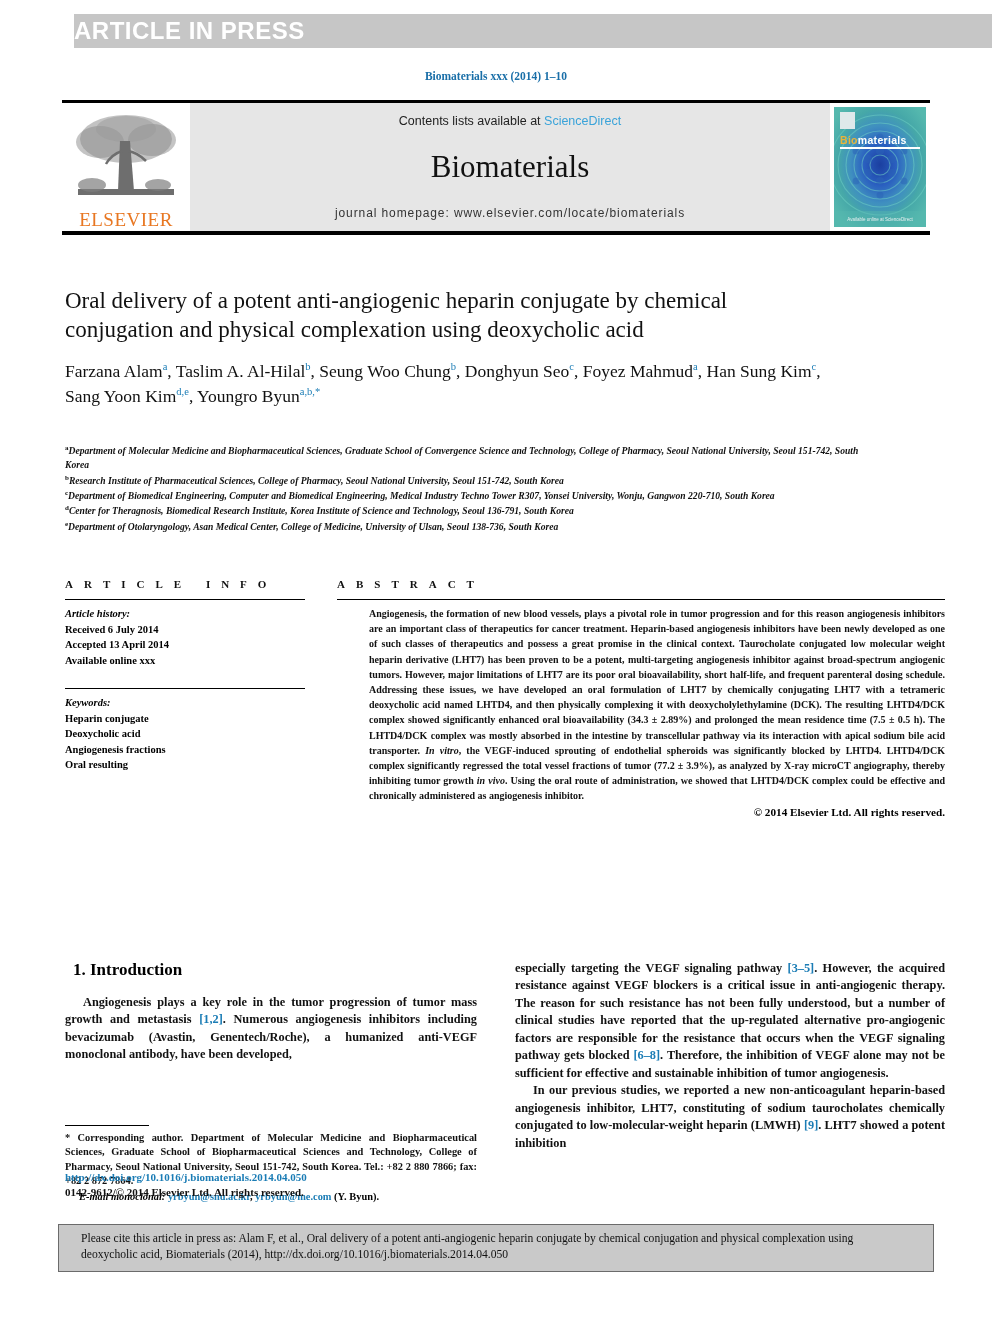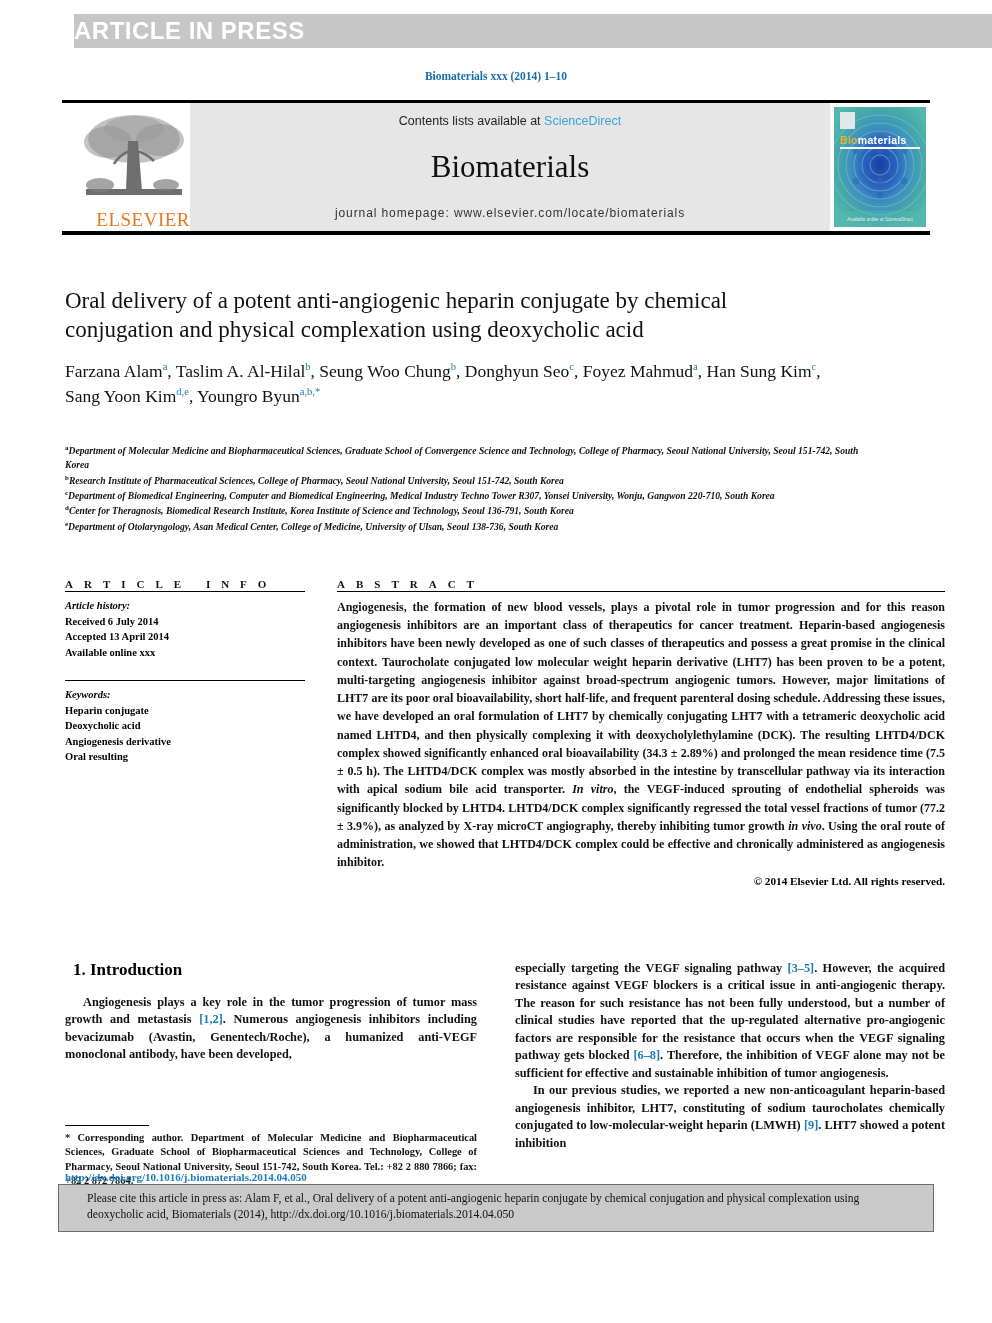--- a/index.html
+++ b/index.html
@@ -70,21 +70,21 @@
     display: flex;
     height: 128px;
     align-items: stretch;
   }
   .elsevier-box {
     width: 128px;
     flex: 0 0 128px;
     background: #fff;
     display: flex;
     flex-direction: column;
-    align-items: flex-end;
+    align-items: center;
     justify-content: flex-end;
     padding-bottom: 2px;
     box-sizing: border-box;
   }
   .elsevier-tree { display:block; }
   .elsevier-word {
     font-family: "Liberation Serif", serif;
     color: #E87722;
     font-size: 19px;
     letter-spacing: 0.5px;
@@ -240,45 +240,46 @@
     left: 337px;
     top: 578px;
     width: 608px;
   }
   .sec-head {
     font-family: "Liberation Serif", serif;
     font-weight: bold;
     font-size: 11px;
     letter-spacing: 4.4px;
     color: #111;
-    margin-bottom: 1px;
+    margin-bottom: 9px;
   }
   .hr-dbl {
     border-top: 1.6px solid #000;
     margin-bottom: 6px;
   }
   .info-sub {
     font-style: italic;
     font-weight: bold;
     font-size: 10.5px;
     line-height: 1.45;
     margin-bottom: 1px;
   }
   .info-line {
     font-size: 10.5px;
     line-height: 1.45;
     font-weight: bold;
   }
   .info-gap { height: 20px; }
   .abstract-text {
-    font-size: 12px;
+    font-size: 10px;
     line-height: 1.52;
     text-align: justify;
     font-weight: bold;
     color: #111;
+    margin-left: 32px;
   }
   .abstract-text i { font-style: italic; }
   .copyright {
     margin-top: 3px;
     text-align: right;
     font-size: 11.2px;
     font-weight: bold;
   }
 
   
@@ -355,27 +356,27 @@
     font-size: 11px;
     font-weight: bold;
     line-height: 1.35;
     color: #111;
   }
 
   
   .cite-box {
     position: absolute;
     left: 58px;
-    top: 1184px;
+    top: 1224px;
     width: 876px;
     height: 48px;
     background: #c9c9c9;
     border: 1.5px solid #6b6b6b;
     box-sizing: border-box;
-    padding: 6px 28px;
+    padding: 6px 22px;
   }
   .cite-text {
     font-family: "Liberation Serif", serif;
     font-size: 11.6px;
     line-height: 1.42;
     color: #111;
   }
 </style>
 </head>
 <body>
@@ -485,21 +486,21 @@
       <div class="info-line">Received 6 July 2014</div>
       <div class="info-line">Accepted 13 April 2014</div>
       <div class="info-line">Available online xxx</div>
     </div>
   <div class="info-gap"></div>
   <div class="hr-dbl"></div>
   <div class="info-sub">Keywords:</div>
   <div>
       <div class="info-line">Heparin conjugate</div>
       <div class="info-line">Deoxycholic acid</div>
-      <div class="info-line">Angiogenesis derivative</div>
+      <div class="info-line">Angiogenesis fractions</div>
       <div class="info-line">Oral resulting</div>
     </div>
 </div>
 
 <div class="abs-col">
   <div class="sec-head">A B S T R A C T</div>
   <div class="hr-dbl"></div>
   <div class="abstract-text"><span>Angiogenesis, the formation of new blood vessels, plays a pivotal role in tumor progression and for this reason angiogenesis inhibitors are an important class of therapeutics for cancer treatment. Heparin-based angiogenesis inhibitors have been newly developed as one of such classes of therapeutics and possess a great promise in the clinical context. Taurocholate conjugated low molecular weight heparin derivative (LHT7) has been proven to be a potent, multi-targeting angiogenesis inhibitor against broad-spectrum angiogenic tumors. However, major limitations of LHT7 are its poor oral bioavailability, short half-life, and frequent parenteral dosing schedule. Addressing these issues, we have developed an oral formulation of LHT7 by chemically conjugating LHT7 with a tetrameric deoxycholic acid named LHTD4, and then physically complexing it with deoxycholylethylamine (DCK). The resulting LHTD4/DCK complex showed significantly enhanced oral bioavailability (34.3 ± 2.89%) and prolonged the mean residence time (7.5 ± 0.5 h). The LHTD4/DCK complex was mostly absorbed in the intestine by transcellular pathway via its interaction with apical sodium bile acid transporter. </span><i>In vitro</i><span>, the VEGF-induced sprouting of endothelial spheroids was significantly blocked by LHTD4. LHTD4/DCK complex significantly regressed the total vessel fractions of tumor (77.2 ± 3.9%), as analyzed by X-ray microCT angiography, thereby inhibiting tumor growth </span><i>in vivo</i><span>. Using the oral route of administration, we showed that LHTD4/DCK complex could be effective and chronically administered as angiogenesis inhibitor.</span></div>
   <div class="copyright">© 2014 Elsevier Ltd. All rights reserved.</div>
 </div>

